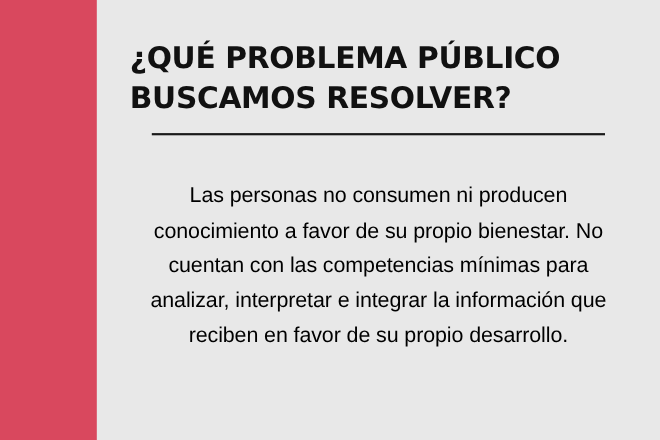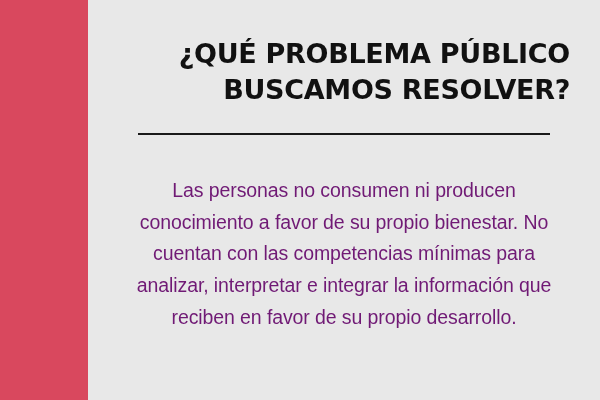--- a/index.html
+++ b/index.html
@@ -33,40 +33,40 @@
     left: 88px;
     top: 0;
     width: 512px;
     height: 400px;
     box-sizing: border-box;
     padding: 24px 30px 20px 30px;
     display: flex;
     flex-direction: column;
   }
   .title {
-    margin: 12px 0 12px 0;
-    text-align: right;
+    margin: 12px 0 0 0;
+    text-align: left;
     color: #111111;
     font-family: "DejaVu Sans", sans-serif;
     font-weight: bold;
     font-size: 27px;
     line-height: 1.32;
     letter-spacing: -0.3px;
   }
   .divider {
     margin: 14px auto 0 auto;
     width: 412px;
     height: 2px;
     background: #1a1a1a;
   }
   .body-text {
     margin: 40px auto 0 auto;
     max-width: 420px;
     text-align: center;
-    color: #701a75;
+    color: #000000;
     font-family: "Liberation Sans", sans-serif;
     font-weight: normal;
     font-size: 19.5px;
     line-height: 1.62;
     letter-spacing: -0.1px;
   }
 </style>
 </head>
 <body>
 

